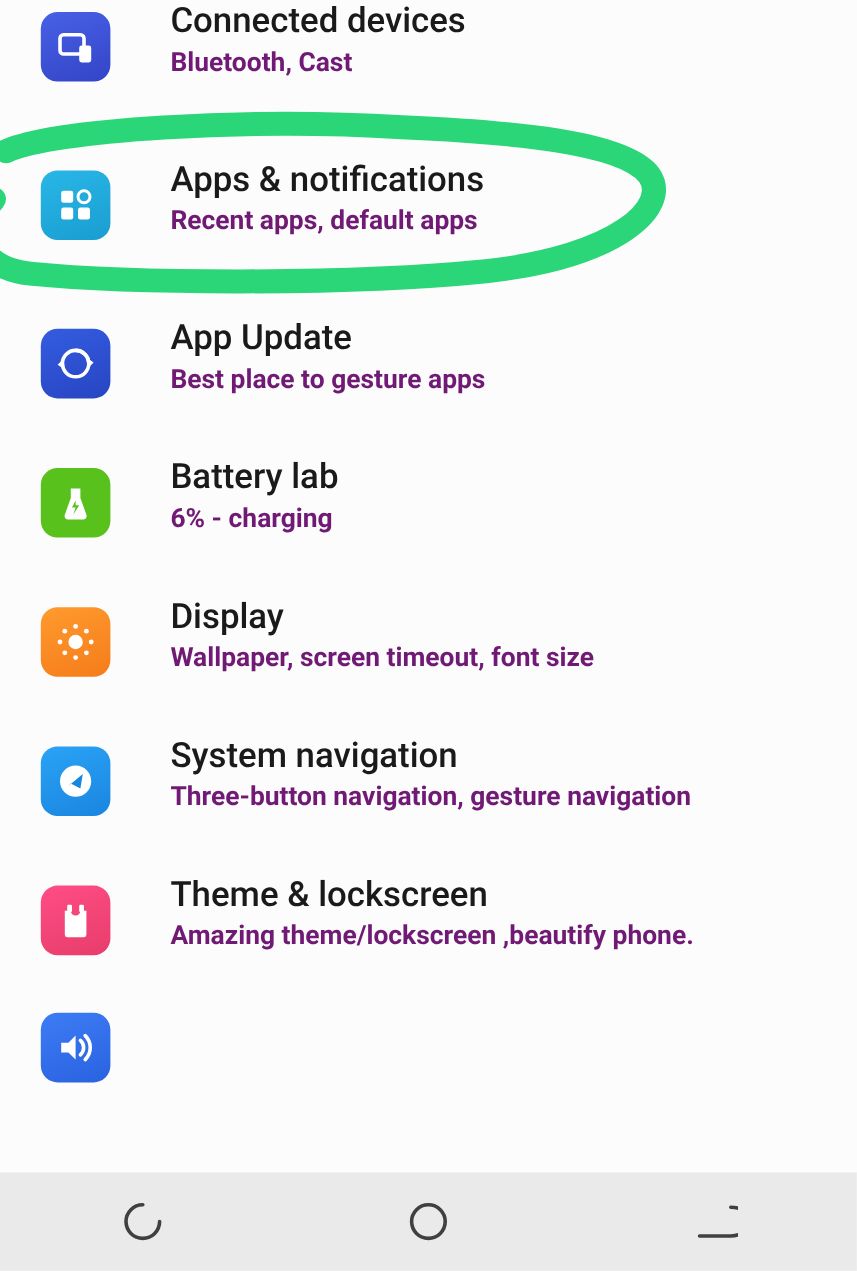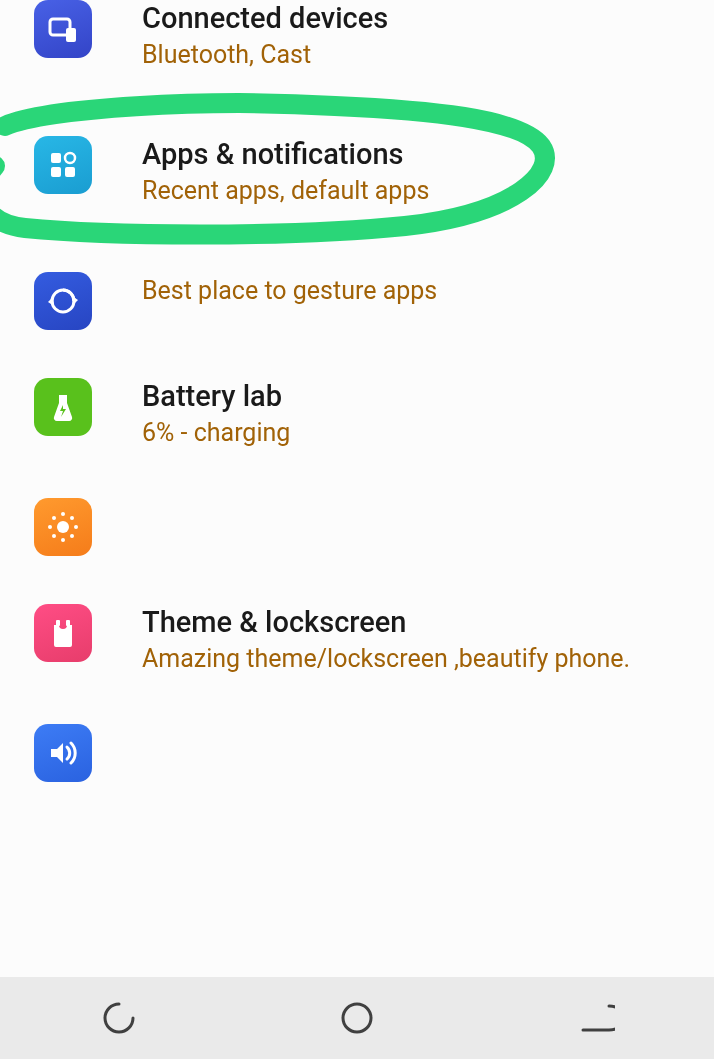--- a/index.html
+++ b/index.html
@@ -11,21 +11,21 @@
     position: relative;
     overflow: hidden;
   }
   .settings-list {
     width: 100%;
     position: relative;
     z-index: 2;
   }
   .settings-item {
     display: flex;
-    align-items: flex-start;
+    align-items: flex-end;
     padding: 24px 34px;
     cursor: pointer;
   }
   .icon-wrap {
     width: 58px;
     height: 58px;
     border-radius: 14px;
     display: flex;
     align-items: center;
     justify-content: center;
@@ -33,24 +33,25 @@
     margin-right: 50px;
   }
   .text-wrap { flex: 1; }
   .title {
     font-size: 29px;
     font-weight: 500;
     color: #1a1a1a;
     line-height: 1.25;
   }
   .subtitle {
-    font-size: 25px;
-    color: #a16207;
+    font-size: 22px;
+    color: #701a75;
     line-height: 1.35;
     margin-top: 2px;
+    font-weight: bold;
   }
   
   .highlight {
     position: absolute;
     top: 86px;
     left: -15px;
     width: 590px;
     height: 160px;
     z-index: 1;
     pointer-events: none;
@@ -132,20 +133,21 @@
   <div class="settings-item">
     <div class="icon-wrap ic-update">
       <svg class="icon-glyph" viewBox="0 0 36 36">
         <circle cx="18" cy="18" r="11" fill="none" stroke="white" stroke-width="3"></circle>
         <path d="M 18 7 A 11 11 0 0 1 29 18" fill="none" stroke="white" stroke-width="3"></path>
         <polygon points="27,13 33,17 28,22" fill="white"></polygon>
         <polygon points="9,23 3,19 8,14" fill="white"></polygon>
       </svg>
     </div>
     <div class="text-wrap">
+      <div class="title">App Update</div>
       <div class="subtitle">Best place to gesture apps</div>
     </div>
   </div>
 
   <div class="settings-item">
     <div class="icon-wrap ic-battery">
       <svg class="icon-glyph" viewBox="0 0 36 36">
         <path d="M 14 6 L 22 6 L 22 14 L 27 28 A 3 3 0 0 1 24 32 L 12 32 A 3 3 0 0 1 9 28 L 14 14 Z" fill="white"></path>
         <polygon points="18,16 15,22 18,22 16,28 21,20 18,20" fill="#59c11c"></polygon>
       </svg>
@@ -165,22 +167,38 @@
             <circle cx="18" cy="31" r="2"></circle>
           <circle cx="5" cy="18" r="2"></circle>
             <circle cx="31" cy="18" r="2"></circle>
           <circle cx="9" cy="9" r="2"></circle>
             <circle cx="27" cy="9" r="2"></circle>
           <circle cx="9" cy="27" r="2"></circle>
             <circle cx="27" cy="27" r="2"></circle>
         </g>
       </svg>
     </div>
-  </div>
-
+    <div class="text-wrap">
+      <div class="title">Display</div>
+      <div class="subtitle">Wallpaper, screen timeout, font size</div>
+    </div>
+  </div>
+
+  <div class="settings-item">
+    <div class="icon-wrap ic-nav">
+      <svg class="icon-glyph" viewBox="0 0 36 36">
+        <circle cx="18" cy="18" r="13" fill="white"></circle>
+        <polygon points="12,22 24,12 22,24 14,20" fill="#1a85e0"></polygon>
+      </svg>
+    </div>
+    <div class="text-wrap">
+      <div class="title">System navigation</div>
+      <div class="subtitle">Three-button navigation, gesture navigation</div>
+    </div>
+  </div>
 
   <div class="settings-item">
     <div class="icon-wrap ic-theme">
       <svg class="icon-glyph" viewBox="0 0 36 36">
         <path d="M 9 10 L 9 30 A 2 2 0 0 0 11 32 L 25 32 A 2 2 0 0 0 27 30 L 27 10 L 22 10 A 4 4 0 0 1 14 10 Z" fill="white"></path>
         <rect x="11" y="5" width="4" height="6" rx="1" fill="white"></rect>
         <rect x="21" y="5" width="4" height="6" rx="1" fill="white"></rect>
       </svg>
     </div>
     <div class="text-wrap">

